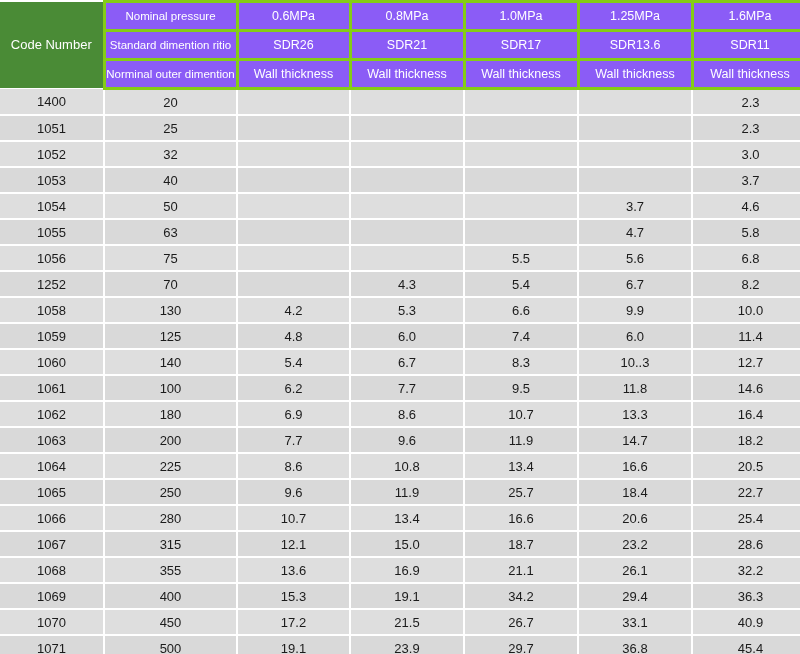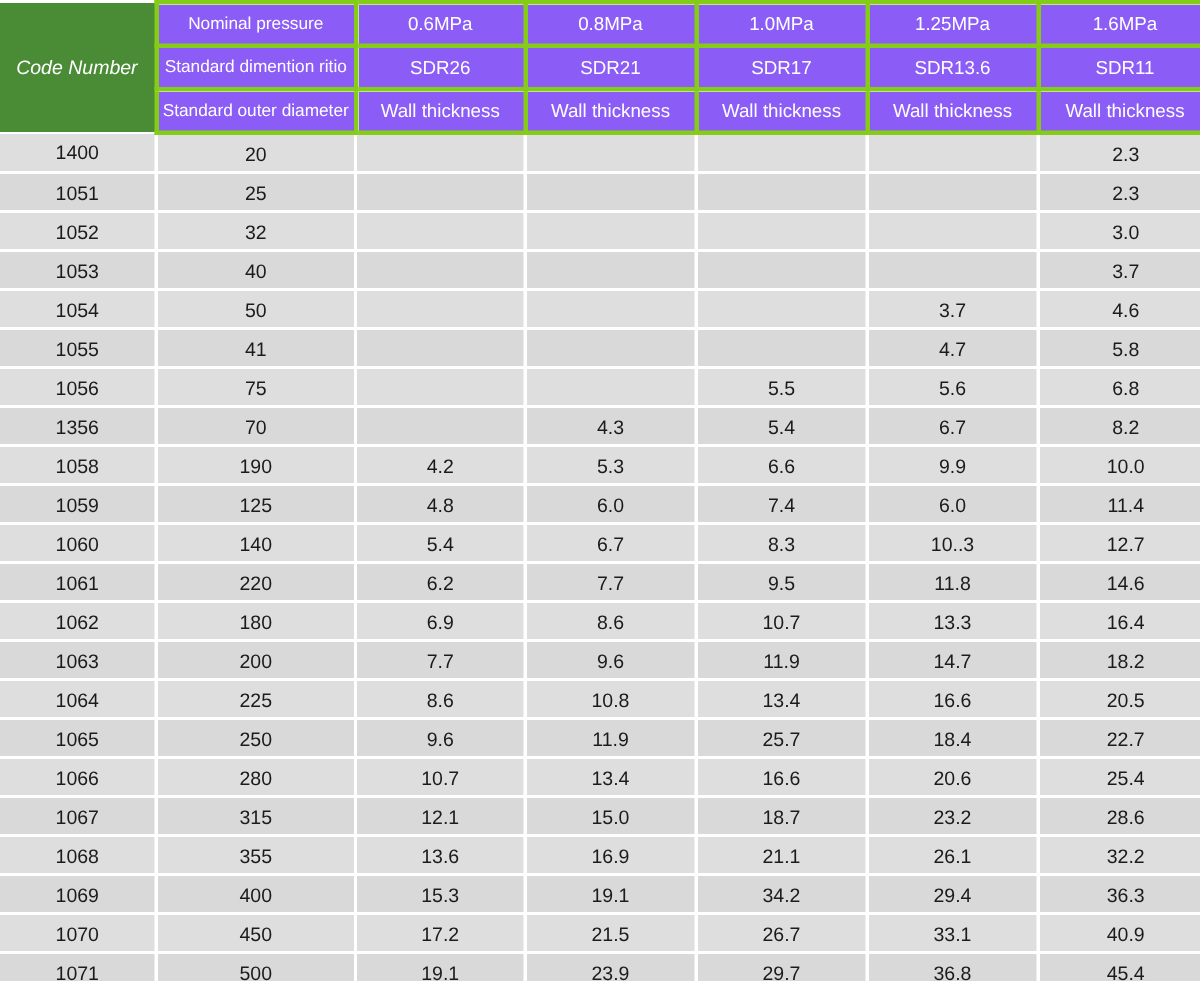--- a/index.html
+++ b/index.html
@@ -37,21 +37,20 @@
     border: 3px solid #84cc16;
     height: 26px;
   }
   .hdr-code {
     background: #4a8b36;
     color: #ffffff;
     font-size: 13px;
     border: 1px solid #ffffff;
     border-left: none;
     border-top: none;
-    font-style: italic;
   }
   .hdr-label {
     font-size: 11.5px;
   }
   
   .body-row td {
     background: #dedede;
     color: #1b1b1b;
     font-size: 13px;
     height: 24px;
@@ -96,21 +95,21 @@
     </tr>
     <tr>
       <th class="hdr hdr-label">Standard dimention ritio</th>
       <th class="hdr">SDR26</th>
       <th class="hdr">SDR21</th>
       <th class="hdr">SDR17</th>
       <th class="hdr">SDR13.6</th>
       <th class="hdr">SDR11</th>
     </tr>
     <tr>
-      <th class="hdr hdr-label">Standard outer diameter</th>
+      <th class="hdr hdr-label">Norminal outer dimention</th>
       <th class="hdr">Wall thickness</th>
       <th class="hdr">Wall thickness</th>
       <th class="hdr">Wall thickness</th>
       <th class="hdr">Wall thickness</th>
       <th class="hdr">Wall thickness</th>
     </tr>
   </thead>
   <tbody id="table-body">
       <tr class="body-row">
         <td>1400</td>
@@ -152,48 +151,48 @@
         <td>1054</td>
         <td>50</td>
         <td class="empty-cell"></td>
         <td class="empty-cell"></td>
         <td class="empty-cell"></td>
         <td>3.7</td>
         <td>4.6</td>
       </tr>
       <tr class="body-row alt">
         <td>1055</td>
-        <td>41</td>
+        <td>63</td>
         <td class="empty-cell"></td>
         <td class="empty-cell"></td>
         <td class="empty-cell"></td>
         <td>4.7</td>
         <td>5.8</td>
       </tr>
       <tr class="body-row">
         <td>1056</td>
         <td>75</td>
         <td class="empty-cell"></td>
         <td class="empty-cell"></td>
         <td>5.5</td>
         <td>5.6</td>
         <td>6.8</td>
       </tr>
       <tr class="body-row alt">
-        <td>1356</td>
+        <td>1252</td>
         <td>70</td>
         <td class="empty-cell"></td>
         <td>4.3</td>
         <td>5.4</td>
         <td>6.7</td>
         <td>8.2</td>
       </tr>
       <tr class="body-row">
         <td>1058</td>
-        <td>190</td>
+        <td>130</td>
         <td>4.2</td>
         <td>5.3</td>
         <td>6.6</td>
         <td>9.9</td>
         <td>10.0</td>
       </tr>
       <tr class="body-row alt">
         <td>1059</td>
         <td>125</td>
         <td>4.8</td>
@@ -206,21 +205,21 @@
         <td>1060</td>
         <td>140</td>
         <td>5.4</td>
         <td>6.7</td>
         <td>8.3</td>
         <td>10..3</td>
         <td>12.7</td>
       </tr>
       <tr class="body-row alt">
         <td>1061</td>
-        <td>220</td>
+        <td>100</td>
         <td>6.2</td>
         <td>7.7</td>
         <td>9.5</td>
         <td>11.8</td>
         <td>14.6</td>
       </tr>
       <tr class="body-row">
         <td>1062</td>
         <td>180</td>
         <td>6.9</td>

